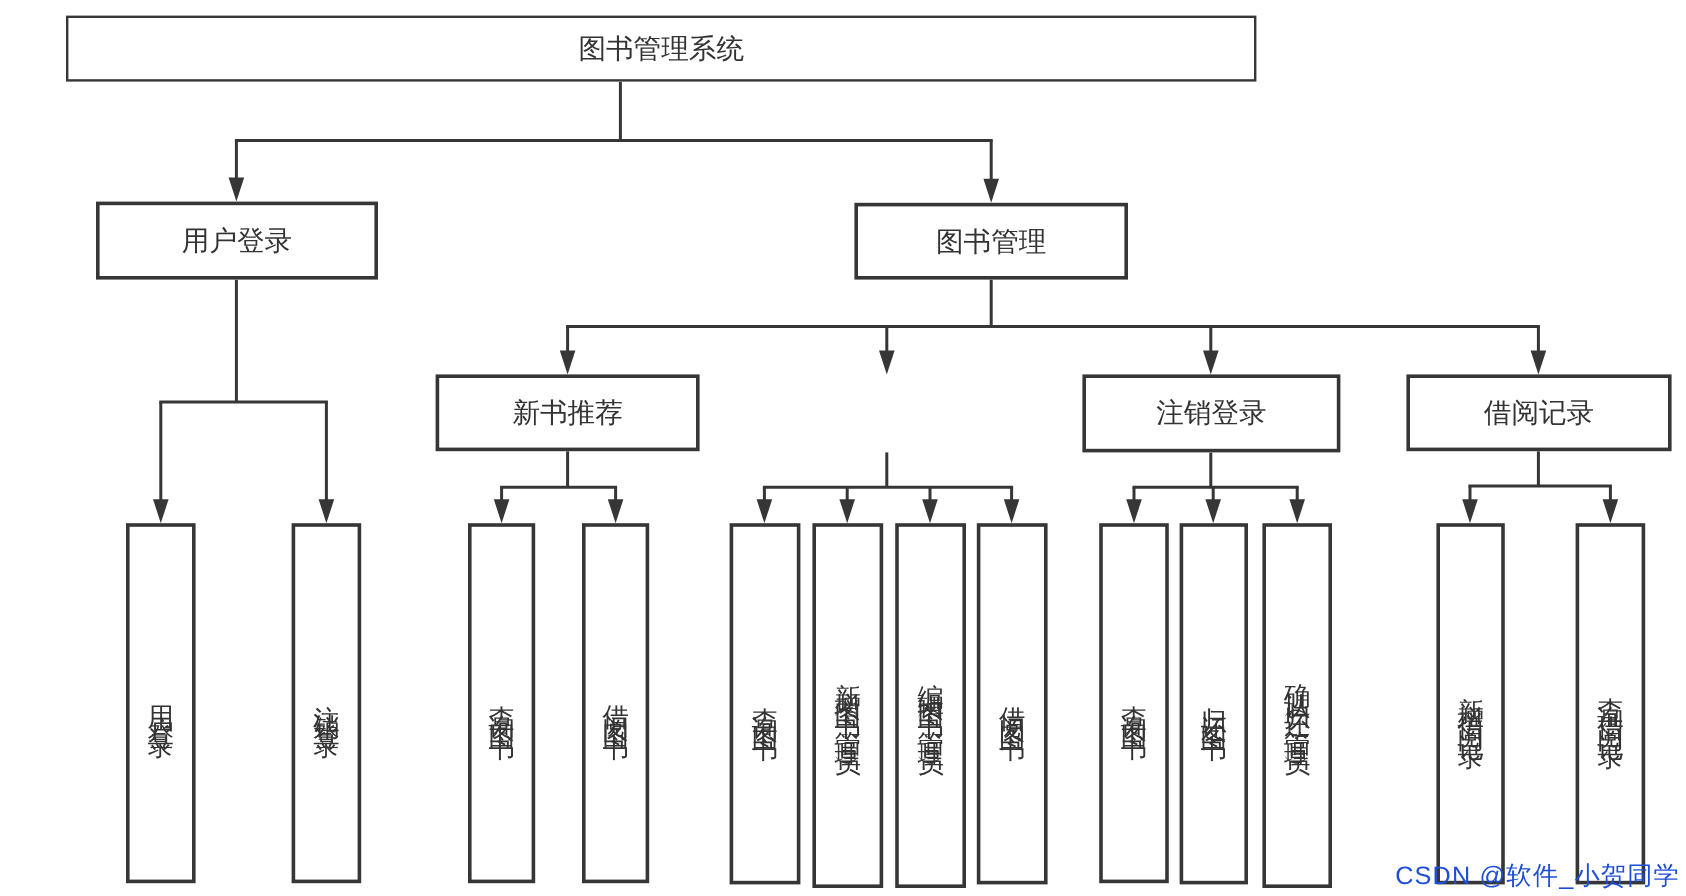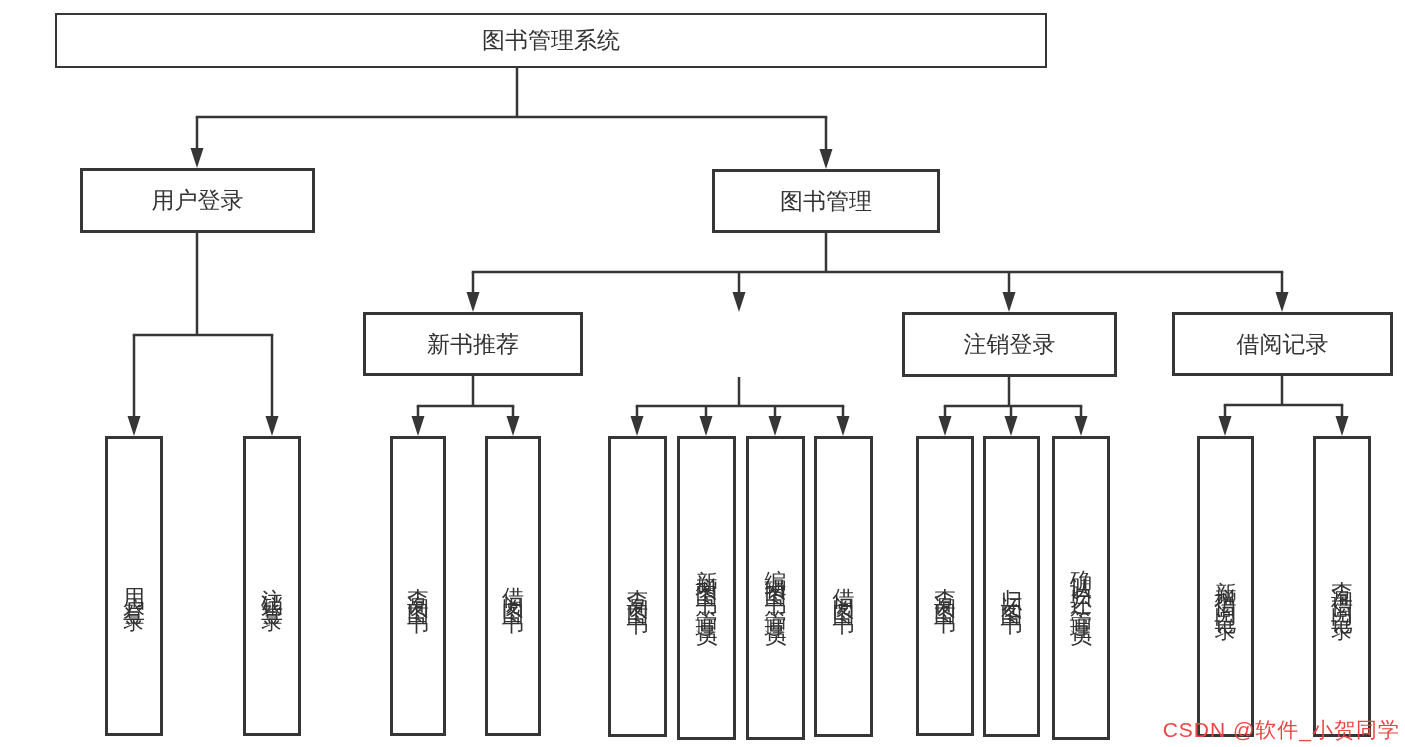--- a/index.html
+++ b/index.html
@@ -35,21 +35,21 @@
     writing-mode: vertical-rl;
     text-orientation: mixed;
     letter-spacing: 8px;
     line-height: 1;
     font-size: 22px;
   }
   #watermark {
     position: absolute;
     right: 5px;
     bottom: 3px;
-    color: #ef4444;
+    color: #1d4ed8;
     font-size: 21px;
     letter-spacing: 1px;
     z-index: 5;
     white-space: nowrap;
   }
 </style>
 </head>
 <body>
 
 <div id="stage">

